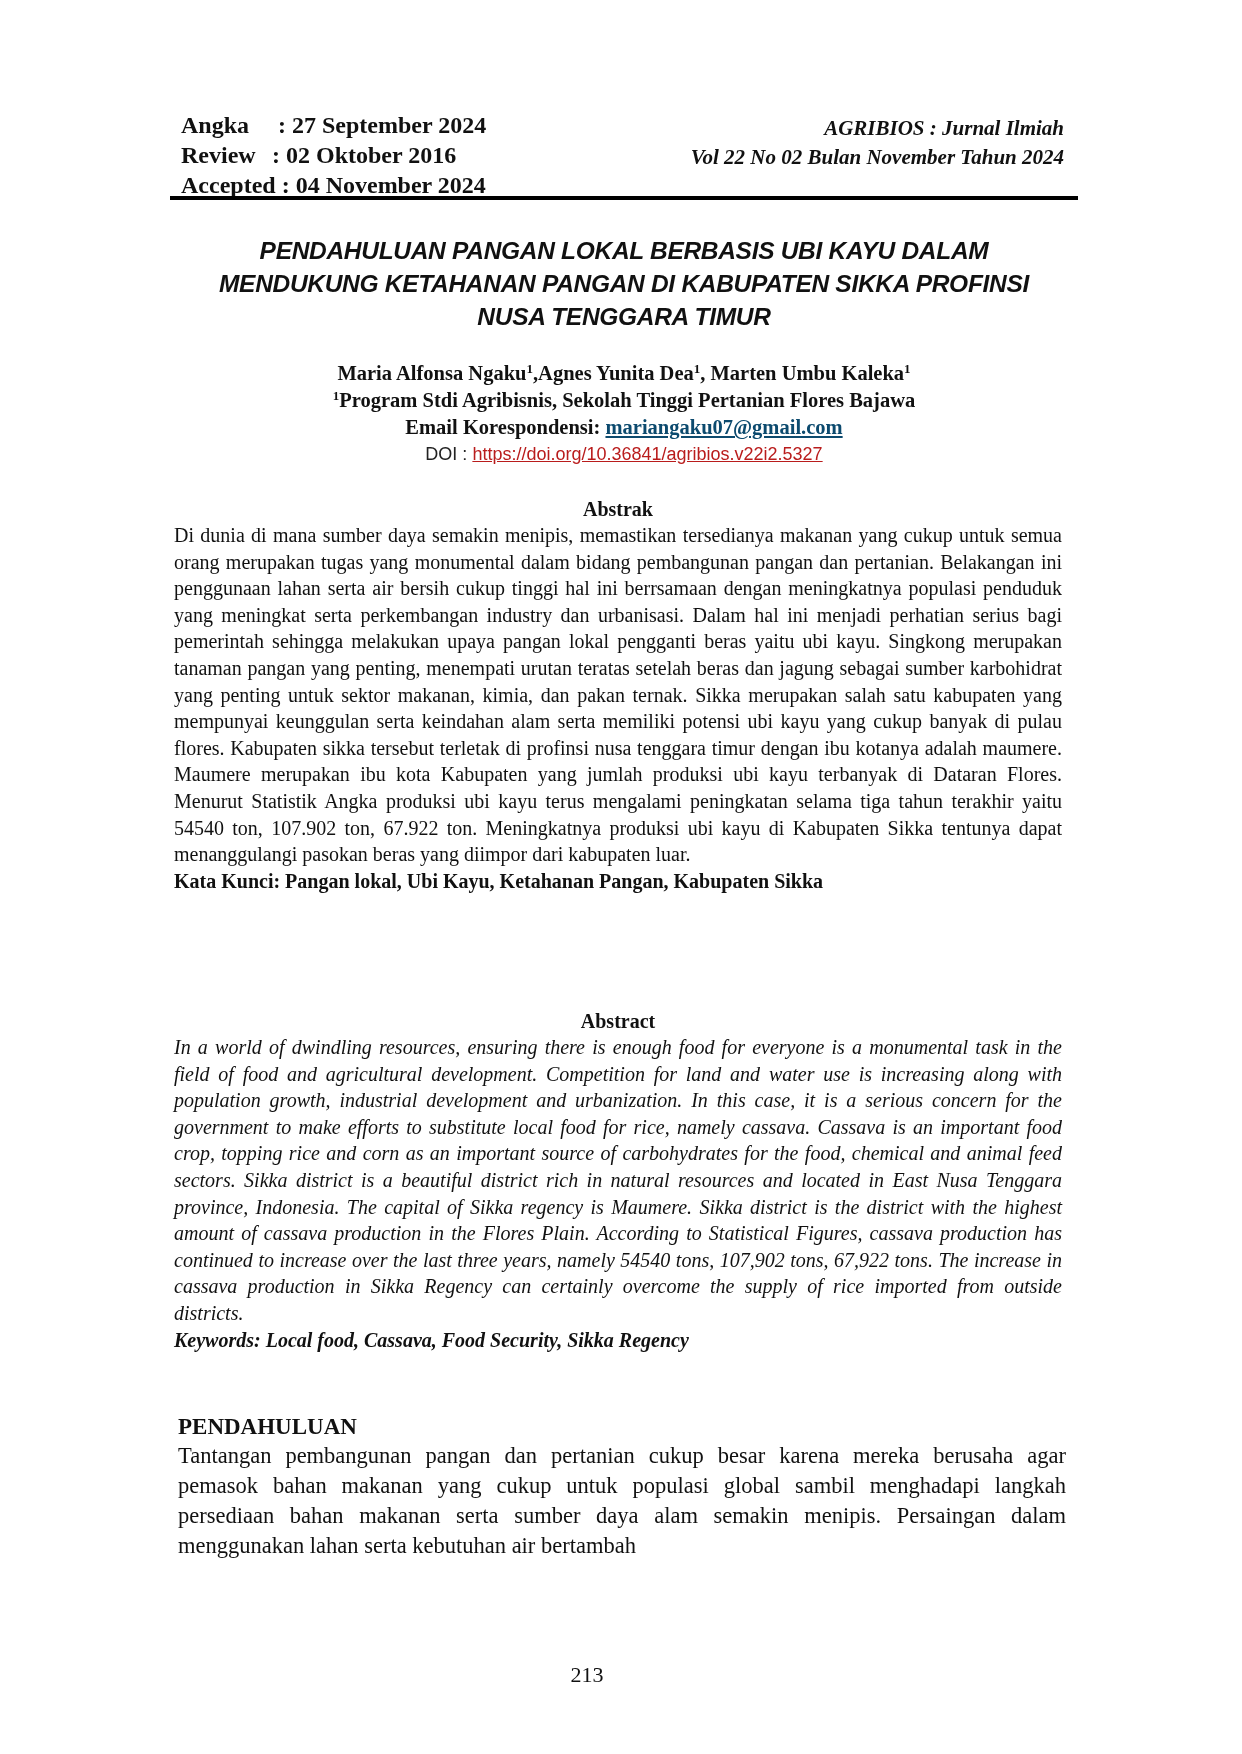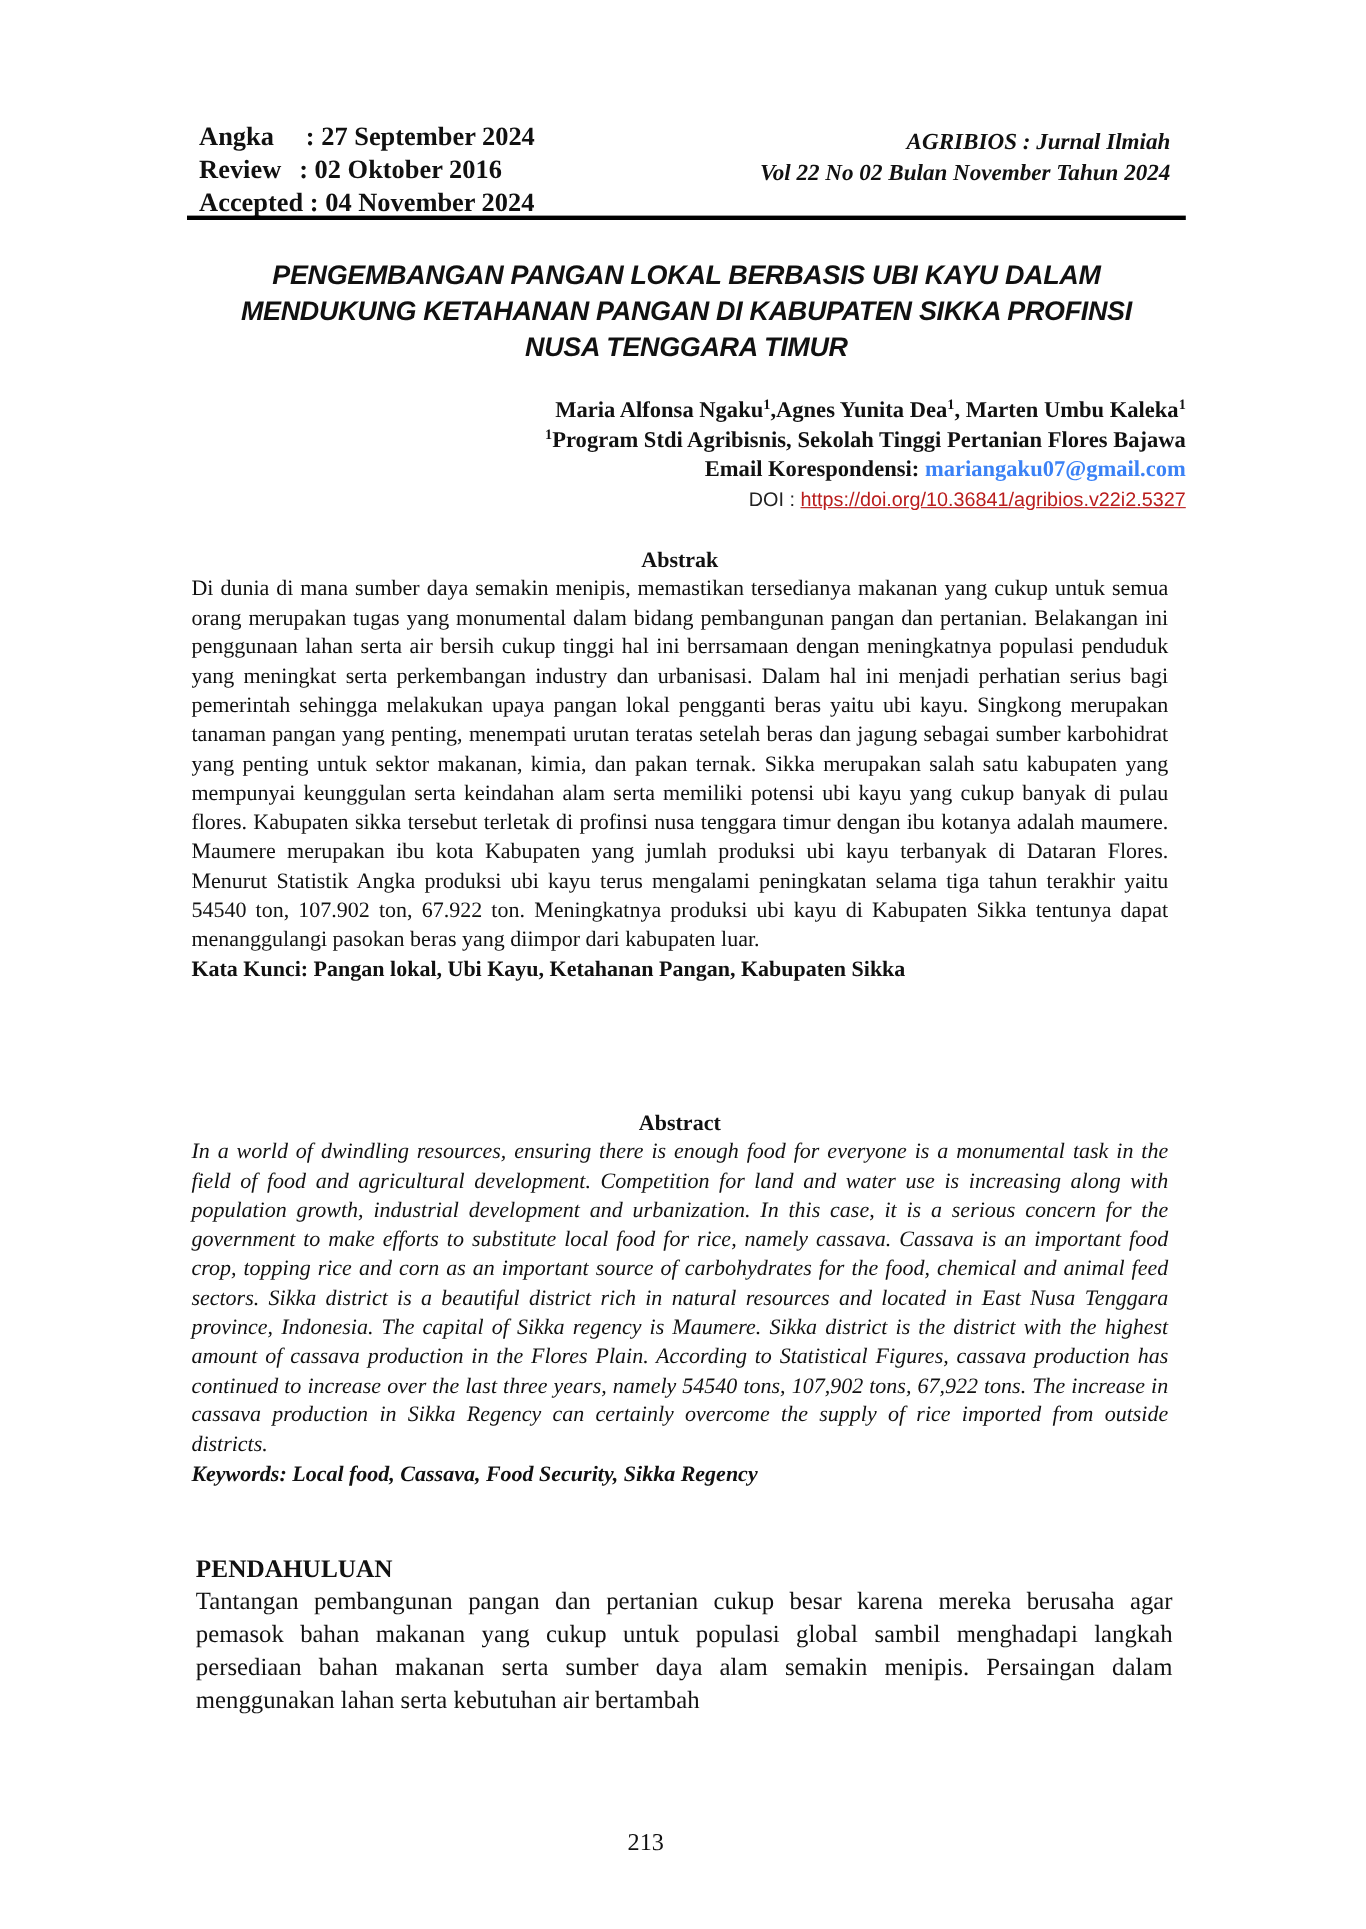--- a/index.html
+++ b/index.html
@@ -7,23 +7,23 @@
     .page { position: absolute; left: 0; top: 0; width: 1242px; height: 1754px; }
 
     .hdr-left { position: absolute; left: 181px; top: 110px; font-family: "Liberation Serif", serif; font-weight: bold; font-size: 24px; line-height: 30px; }
     .hdr-row { display: flex; white-space: nowrap; }
     .hdr-label { display: inline-block; }
     .hdr-right { position: absolute; right: 178px; top: 114px; text-align: right; font-family: "Liberation Serif", serif; font-weight: bold; font-style: italic; font-size: 21px; line-height: 29px; white-space: nowrap; }
     .hdr-rule { position: absolute; left: 170px; width: 908px; top: 196px; height: 4px; background: #000; }
 
     .title { position: absolute; left: 170px; width: 908px; top: 234px; text-align: center; font-family: "Liberation Sans", sans-serif; font-weight: bold; font-style: italic; font-size: 24.5px; line-height: 33px; letter-spacing: -0.3px; }
 
-    .authors { position: absolute; left: 170px; width: 908px; top: 360px; text-align: right; font-family: "Liberation Serif", serif; font-weight: bold; font-size: 20.5px; line-height: 27px; }
+    .authors { position: absolute; left: 170px; width: 908px; top: 360px; text-align: center; font-family: "Liberation Serif", serif; font-weight: bold; font-size: 20.5px; line-height: 27px; }
     .authors sup { font-size: 13px; vertical-align: 7px; line-height: 0; }
-    .email-link { color: #3b82f6; }
+    .email-link { color: #0c4a6e; text-decoration: underline; }
     .doi-line { font-family: "Liberation Sans", sans-serif; font-weight: normal; font-size: 18px; }
     .doi-label { color: #222; }
     .doi-link { color: #b91c1c; text-decoration: underline; }
 
     .section-heading { text-align: center; font-family: "Liberation Serif", serif; font-weight: bold; font-size: 20px; line-height: 26px; }
     .abs-block { position: absolute; left: 174px; width: 888px; font-family: "Liberation Serif", serif; font-size: 20px; line-height: 26.6px; }
     .abs-block p { margin: 0; text-align: justify; }
     .abs-id { top: 496px; }
     .abs-en { top: 1008px; }
     .abs-en p { font-style: italic; }
@@ -57,21 +57,21 @@
   </div>
 
   <div class="hdr-right">
     <div>AGRIBIOS : Jurnal Ilmiah</div>
     <div>Vol 22 No 02 Bulan November Tahun 2024</div>
   </div>
 
   <div class="hdr-rule"></div>
 
   <div class="title">
-    <div>PENGEMBANGAN PANGAN LOKAL BERBASIS UBI KAYU DALAM</div>
+    <div>PENDAHULUAN PANGAN LOKAL BERBASIS UBI KAYU DALAM</div>
     <div>MENDUKUNG KETAHANAN PANGAN DI KABUPATEN SIKKA PROFINSI</div>
     <div>NUSA TENGGARA TIMUR</div>
   </div>
 
   <div class="authors">
     <div>
       <span>Maria Alfonsa Ngaku</span><sup>1</sup><span>,</span><span>Agnes Yunita Dea</span><sup>1</sup><span>, </span><span>Marten Umbu Kaleka</span><sup>1</sup>
     </div>
     <div>
       <sup>1</sup><span>Program Stdi Agribisnis, Sekolah Tinggi Pertanian Flores Bajawa</span>

